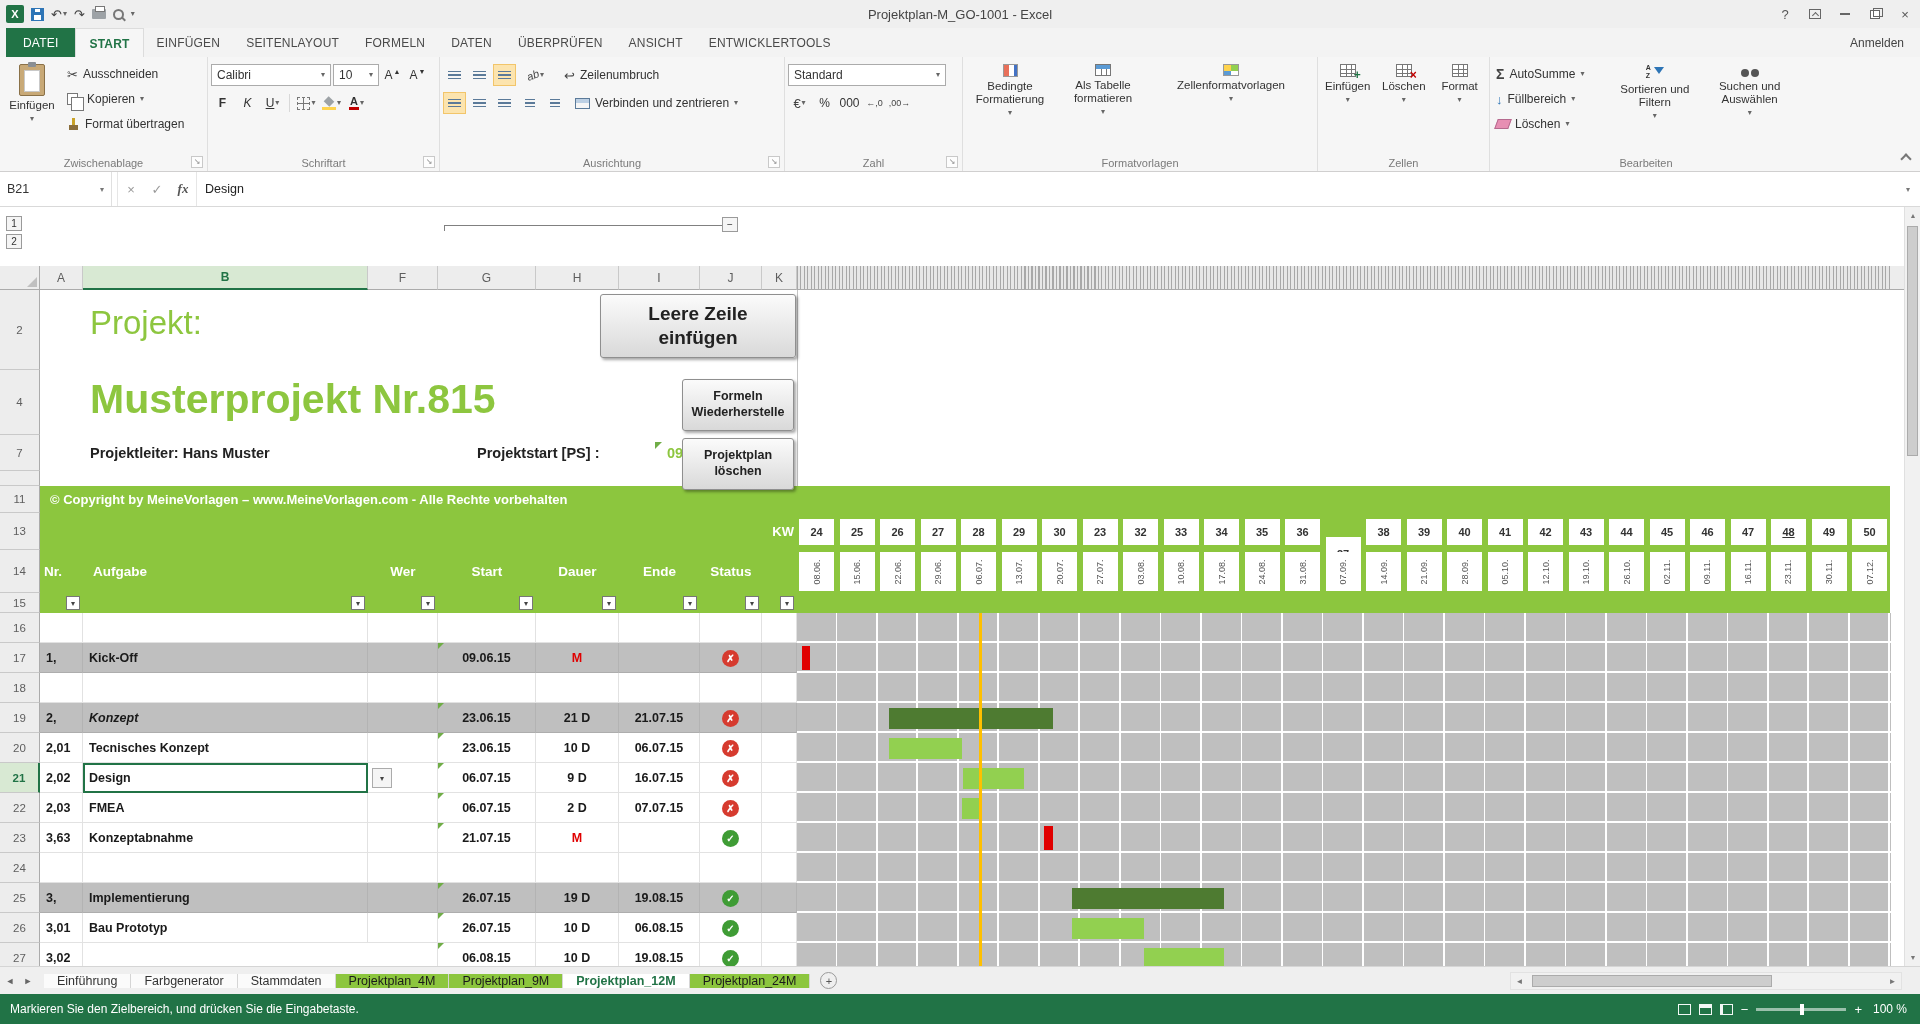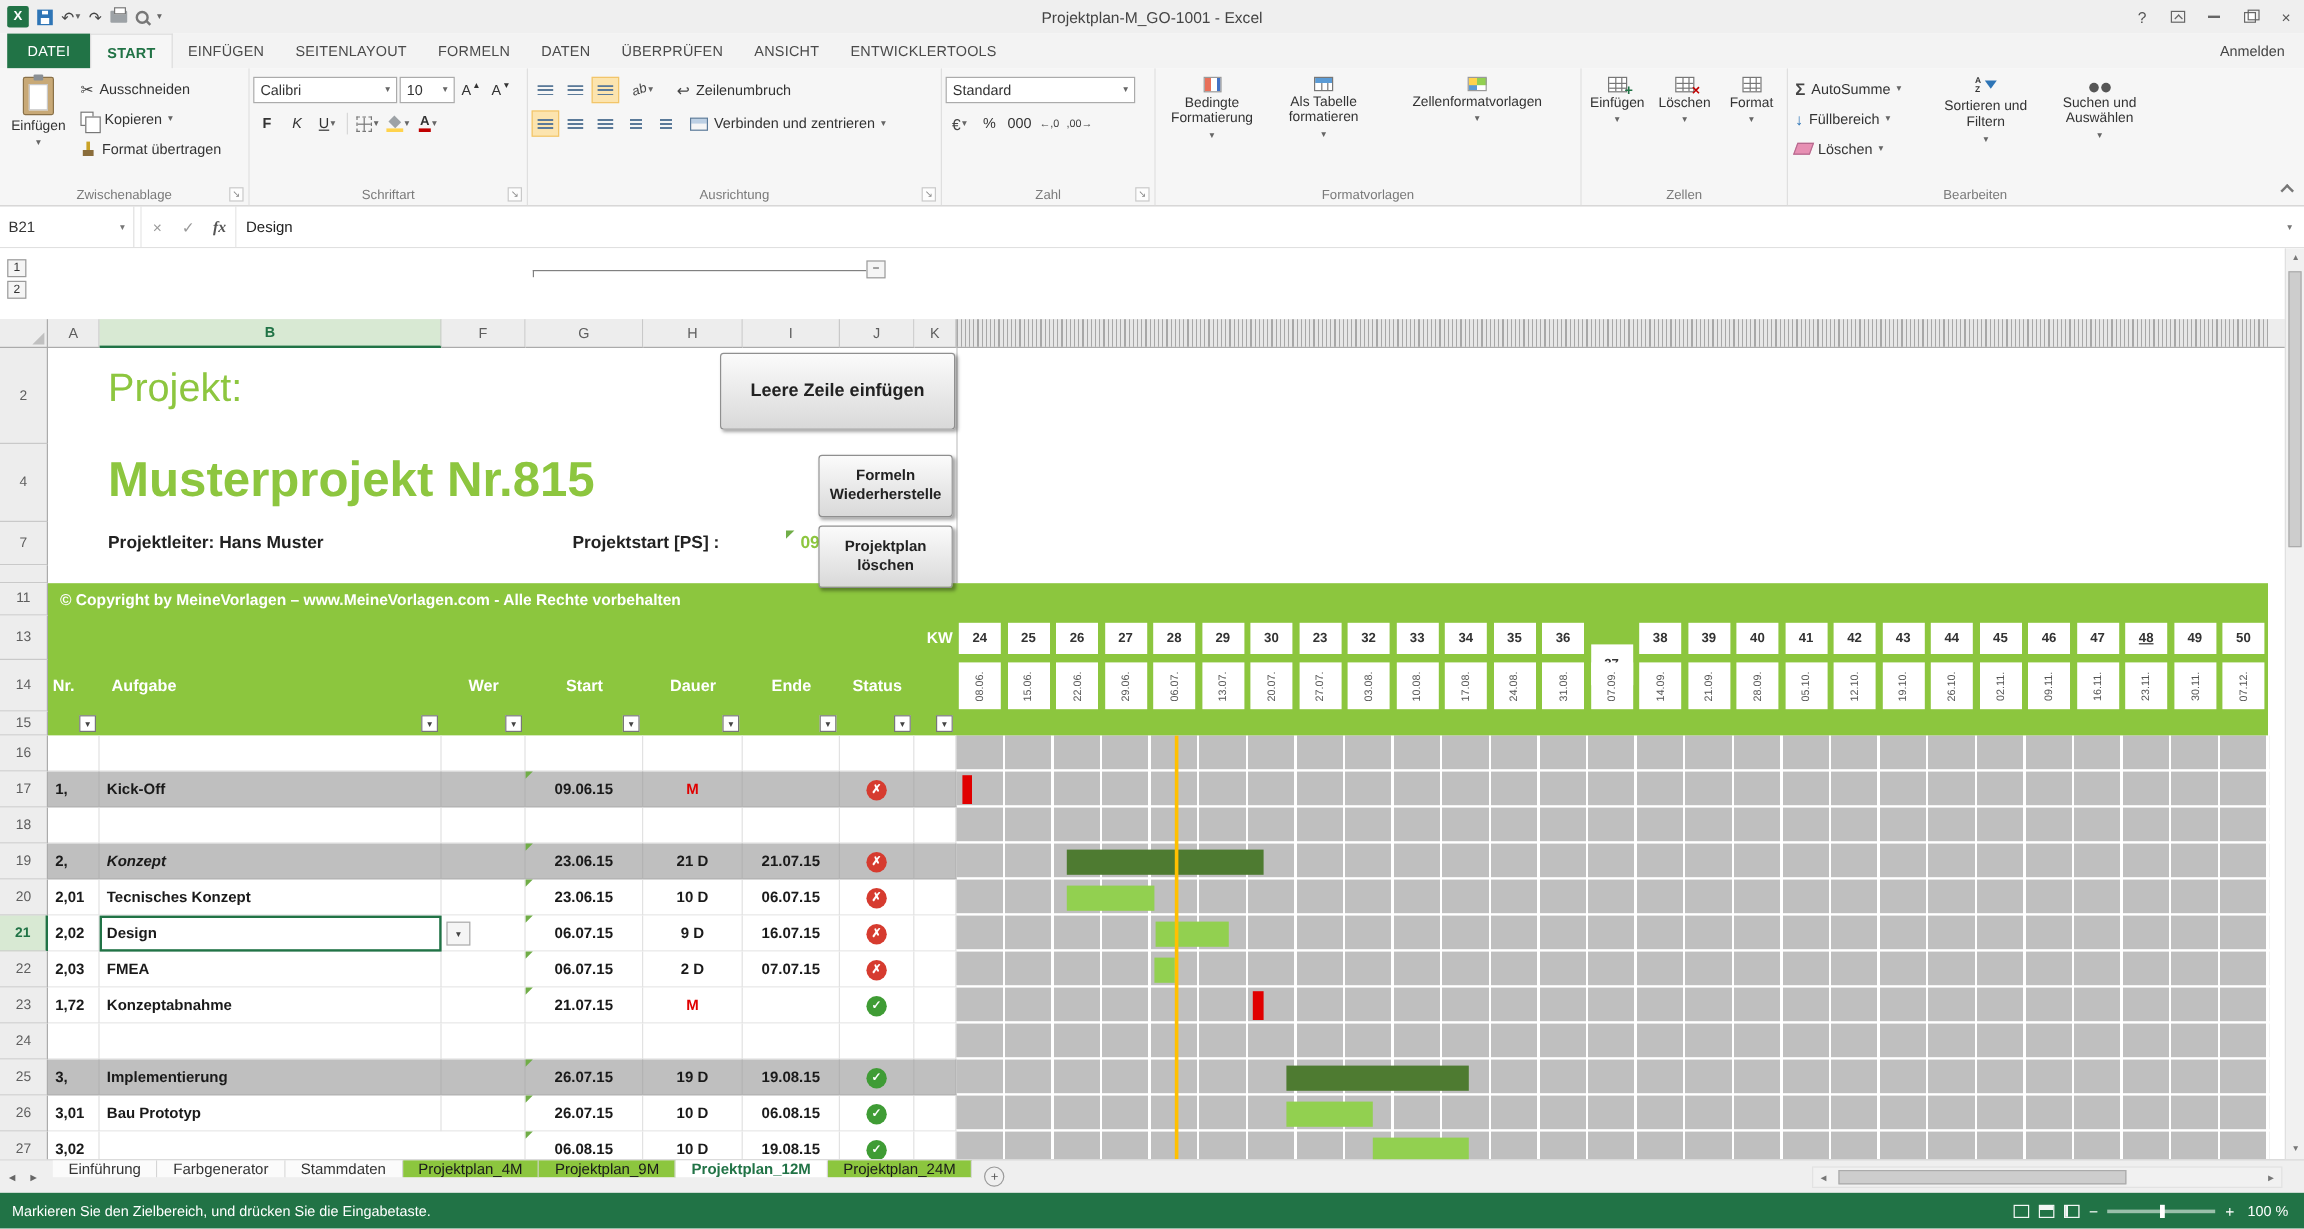--- a/index.html
+++ b/index.html
@@ -130,21 +130,21 @@
 .datebox{position:absolute;background:#fff;display:flex;align-items:center;justify-content:center;z-index:2;overflow:hidden;}
 .datebox span{transform:rotate(-90deg);font-size:9px;color:#555;white-space:nowrap;}
 .filterbtn{position:absolute;width:14px;height:14px;background:#fff;border:1px solid #777;font-size:8px;color:#444;display:flex;align-items:center;justify-content:center;z-index:3;}
 .ptitle{position:absolute;left:90px;top:14px;font-size:33px;color:#8DC63F;z-index:2;}
 .pname{position:absolute;left:90px;top:86px;font-size:41px;font-weight:bold;color:#8DC63F;z-index:2;white-space:nowrap;}
 .pleader{position:absolute;left:90px;top:145px;height:36px;display:flex;align-items:center;font-size:14.5px;font-weight:bold;color:#222;}
 .pstart{position:absolute;left:477px;top:145px;height:36px;display:flex;align-items:center;font-size:14.5px;font-weight:bold;color:#222;}
 .pstartval{position:absolute;left:667px;top:145px;height:36px;display:flex;align-items:center;font-size:14.5px;font-weight:bold;color:#8DC63F;}
 .ctri-static{position:absolute;left:655px;top:152px;border-top:7px solid #70AD47;border-right:7px solid transparent;z-index:2;}
 .xlbtn{position:absolute;background:linear-gradient(#FBFBFB,#D9D9D9);border:1px solid #8F8F8F;border-radius:3px;box-shadow:2px 2px 3px rgba(0,0,0,.35);display:flex;align-items:center;justify-content:center;text-align:center;font-weight:bold;color:#222;z-index:2;line-height:1.25;padding:4px 12px;}
-.xlbtn.b1{left:600px;top:4px;width:196px;height:64px;font-size:15px;}
+.xlbtn.b1{left:600px;top:4px;width:196px;height:64px;font-size:19px;}
 .xlbtn.b2{left:682px;top:89px;width:112px;height:52px;font-size:12.5px;}
 .xlbtn.b3{left:682px;top:148px;width:112px;height:52px;font-size:12.5px;}
 .drow{position:absolute;left:0;width:1920px;}
 .tbg{position:absolute;left:40px;top:0;width:757px;height:100%;background:#fff;border-bottom:1px solid #E2E2E2;}
 .drow.sum .tbg{background:#BFBFBF;border-bottom:1px solid #ADADAD;}
 .cell{position:absolute;top:0;height:100%;display:flex;align-items:center;font-weight:bold;font-size:12.5px;color:#1A1A1A;border-right:1px solid #E2E2E2;overflow:visible;}
 .drow.sum .cell{border-right-color:#B3B3B3;}
 .cell.l{justify-content:flex-start;padding-left:6px;}
 .cell.c{justify-content:center;}
 .cell.mred{color:#E00000;}
@@ -157,21 +157,21 @@
 .today{position:absolute;width:3px;z-index:4;}
 .selbox{position:absolute;border:2px solid #217346;z-index:6;}
 .celldd{position:absolute;width:20px;height:20px;background:#F5F5F5;border:1px solid #ABABAB;display:flex;align-items:center;justify-content:center;font-size:8px;color:#444;z-index:6;}
 .vsb{position:absolute;right:0;top:0;width:16px;height:759px;background:#F1F1F1;border-left:1px solid #E0E0E0;z-index:20;}
 .vsb-arrow{position:absolute;left:0;width:16px;height:17px;display:flex;align-items:center;justify-content:center;font-size:7px;color:#777;}
 .vsb-thumb{position:absolute;left:2px;top:19px;width:11px;height:230px;background:#CDCDCD;border:1px solid #ABABAB;}
 
 
 .tabsbar{height:28px;background:#EFEFEF;display:flex;align-items:stretch;border-top:1px solid #D5D5D5;position:relative;}
 .tnav{width:20px;display:flex;align-items:center;justify-content:center;color:#666;font-size:9px;}
-.stablist{display:flex;align-items:flex-start;margin-left:20px;}
+.stablist{display:flex;align-items:center;margin-left:20px;}
 .stab{display:flex;align-items:center;padding:0 13px;font-size:12.5px;color:#333;border-right:1px solid #D5D5D5;background:#FBFBFB;}
 .stab.green{background:#8CC63E;color:#1A1A1A;}
 .stab.active{background:#fff;color:#217346;font-weight:bold;}
 .addtab{width:17px;height:17px;border:1px solid #9A9A9A;border-radius:50%;display:flex;align-items:center;justify-content:center;font-size:11px;color:#555;margin:auto 0 auto 10px;}
 .hsb{position:absolute;right:18px;top:5px;width:392px;height:18px;background:#F1F1F1;display:flex;align-items:center;border:1px solid #E2E2E2;}
 .hsb .arr{width:17px;text-align:center;font-size:8px;color:#777;}
 .hsb-thumb{width:240px;height:12px;background:#CDCDCD;border:1px solid #ABABAB;margin-left:4px;}
 
 
 .statusbar{height:30px;background:#217346;color:#fff;display:flex;align-items:center;padding:0 10px;font-size:12px;position:relative;}
@@ -755,21 +755,21 @@
             <div class="cell c" style="left: 536px; width: 83px; text-align: right;">2 D</div>
             <div class="cell c" style="left: 619px; width: 81px;">07.07.15</div>
             <div class="cell c" style="left: 700px; width: 62px;">
               <span class="sicon red">✗</span>
             </div>
             <div class="cell c" style="left: 762px; width: 35px;"></div>
             <div class="gbg" style="left: 797px; width: 1093.5px;"></div>
           </div>
           <div class="drow" style="top: 533px; height: 30px;">
             <div class="tbg"></div>
-            <div class="cell l" style="left: 40px; width: 43px;">1,72</div>
+            <div class="cell l" style="left: 40px; width: 43px;">3,63</div>
             <div class="cell l" style="left: 83px; width: 285px;">Konzeptabnahme</div>
             <div class="cell c" style="left: 368px; width: 70px;"></div>
             <div class="cell c" style="left: 438px; width: 98px;">21.07.15<span class="ctri"></span></div>
             <div class="cell c mred" style="left: 536px; width: 83px;">M</div>
             <div class="cell c" style="left: 619px; width: 81px;"></div>
             <div class="cell c" style="left: 700px; width: 62px;">
               <span class="sicon green">✓</span>
             </div>
             <div class="cell c" style="left: 762px; width: 35px;"></div>
             <div class="gbg" style="left: 797px; width: 1093.5px;"></div>

